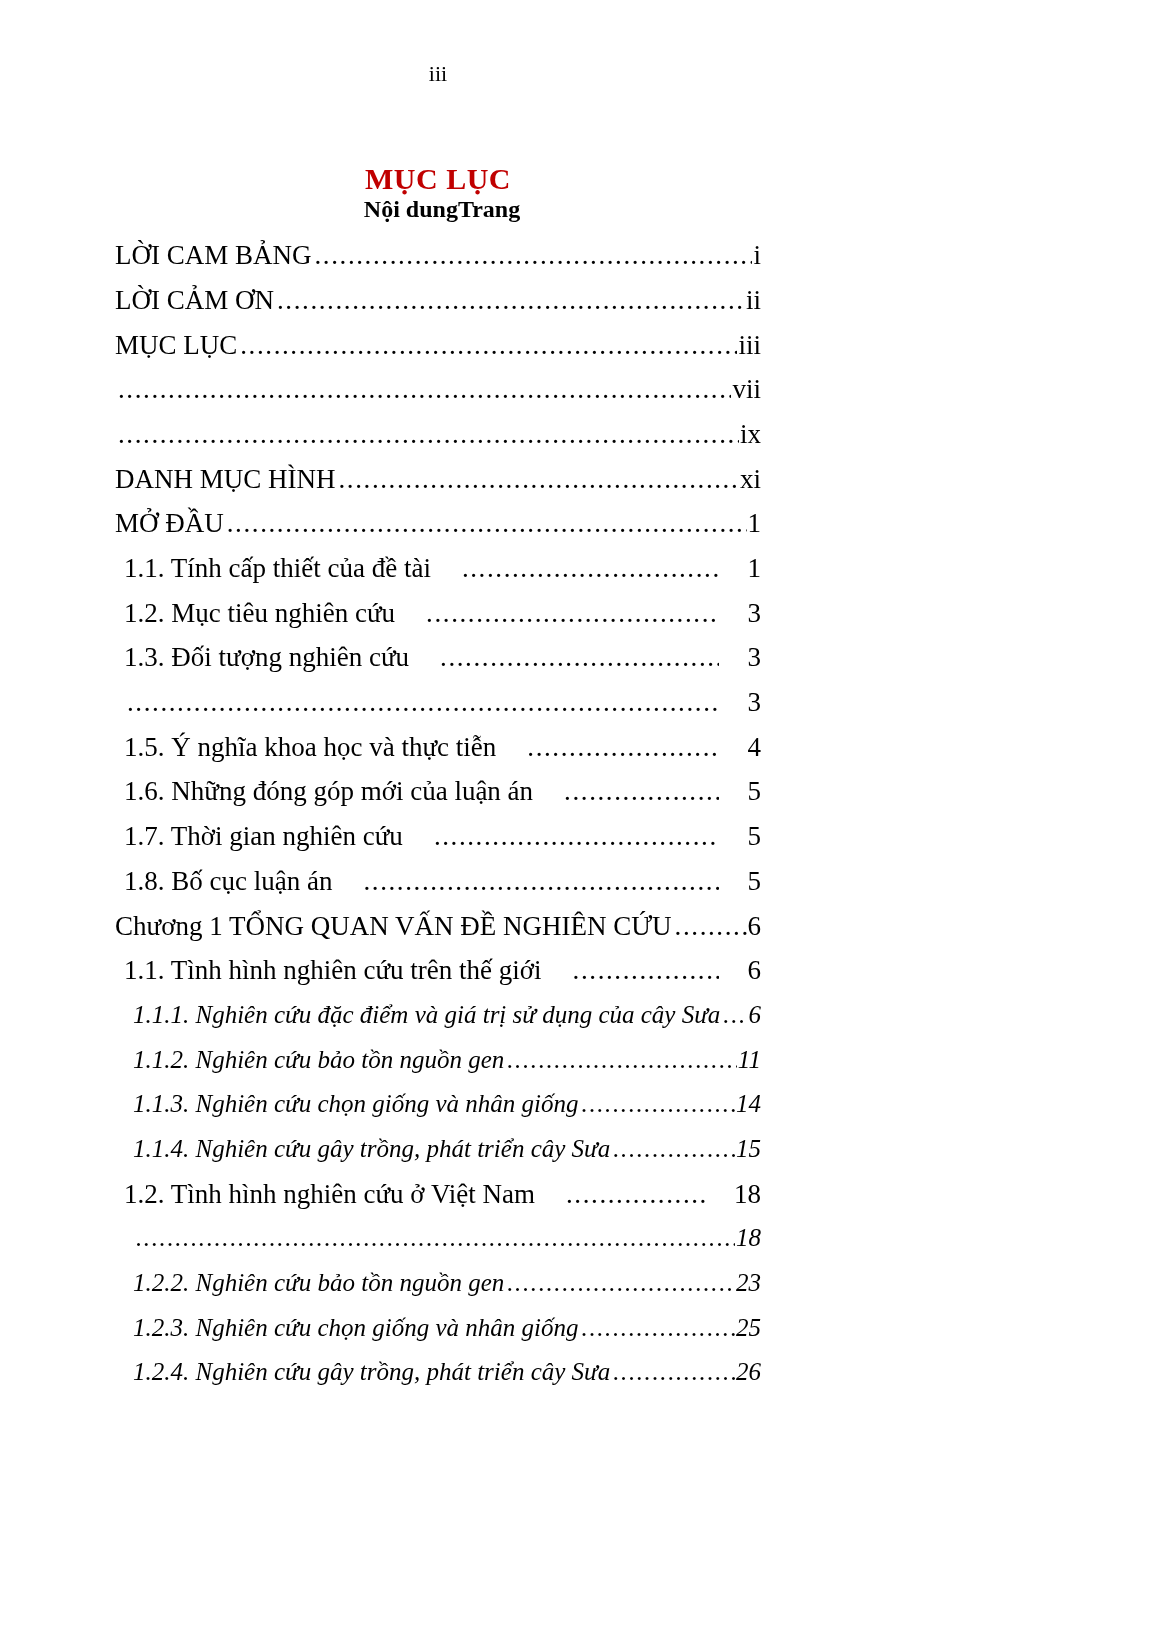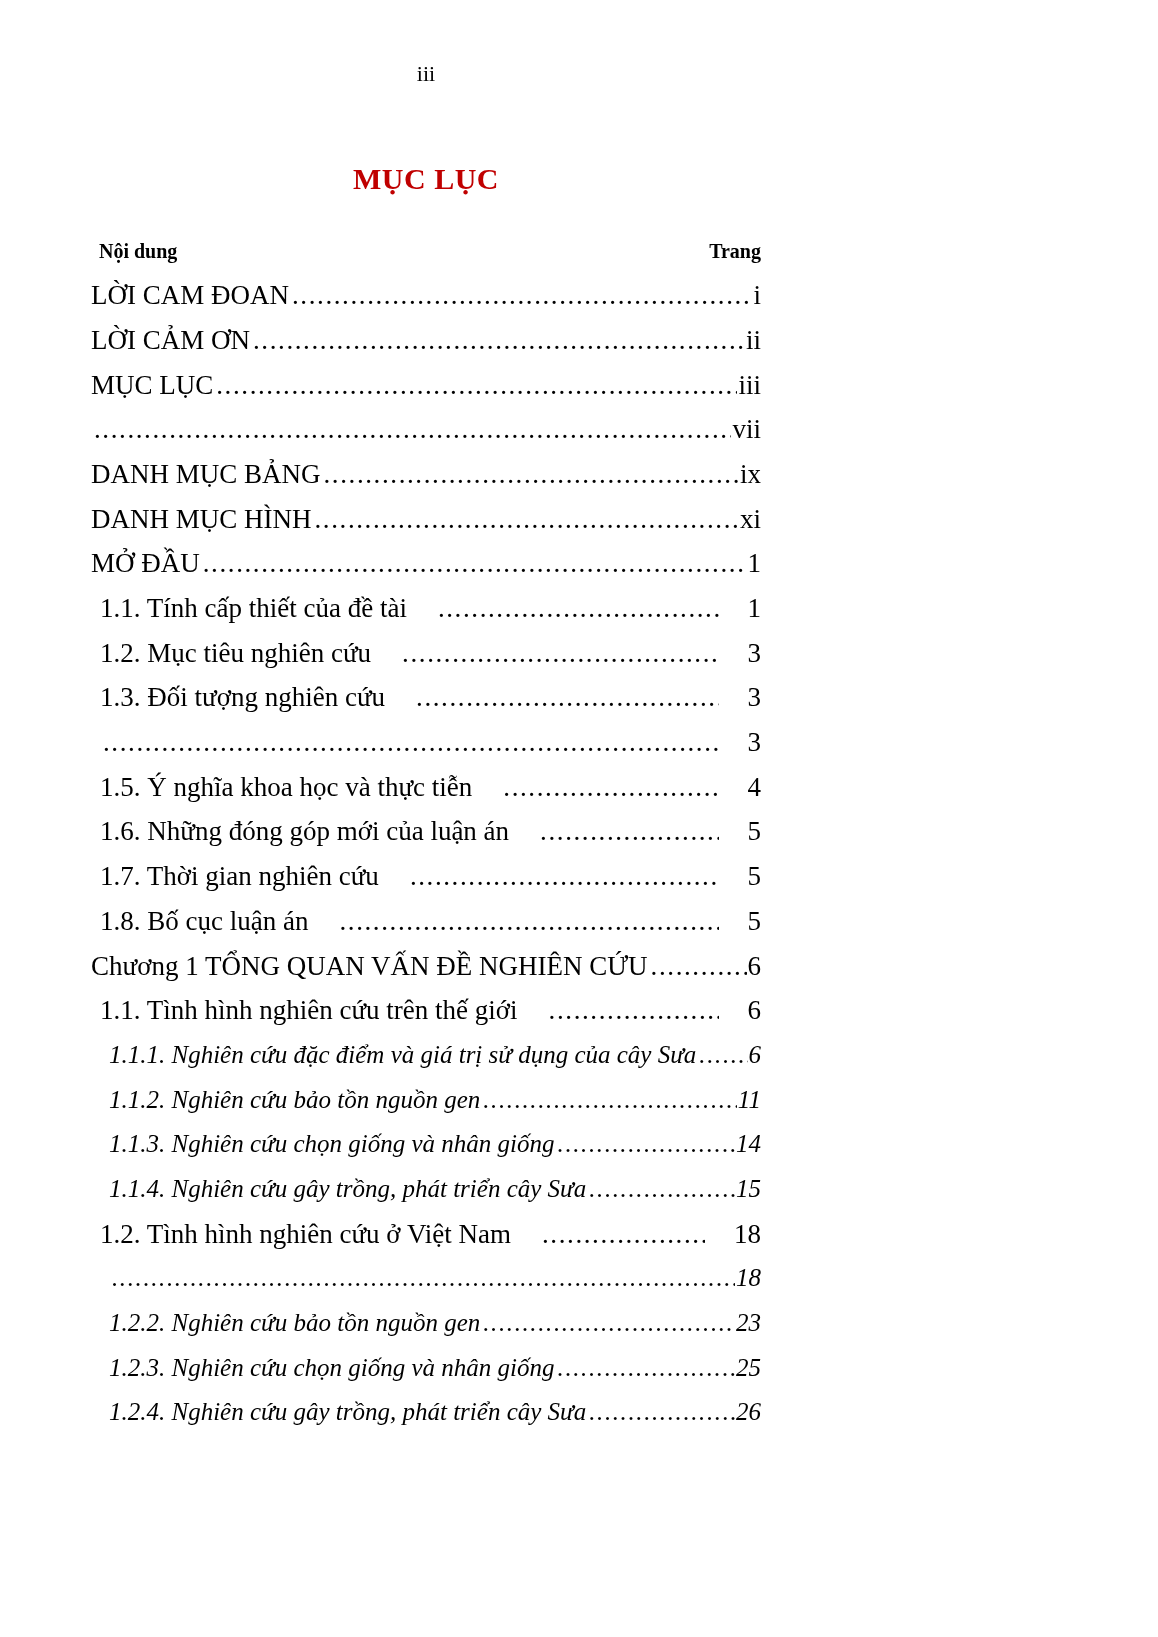--- a/index.html
+++ b/index.html
@@ -6,40 +6,39 @@
   body {
     width: 1158px; height: 1637px;
     font-family: "Liberation Serif", "DejaVu Serif", serif;
     color: #000;
     overflow: hidden;
     box-sizing: border-box;
   }
   .page {
     box-sizing: border-box;
     width: 916px; height: 1637px;
-    padding: 62px 155px 0 91px;
+    padding: 62px 155px 0 115px;
   }
   .page-num {
     text-align: center;
     font-size: 22px;
     line-height: 1.1;
   }
   .doc-title {
     margin-top: 76px;
     text-align: center;
     font-size: 30px;
     font-weight: bold;
     letter-spacing: 0.5px;
   }
   .header-row {
-    margin-top: 44px;
     display: flex;
-    justify-content: space-between;
+    justify-content: center;
     align-items: baseline;
-    font-size: 20px;
+    font-size: 24px;
     font-weight: bold;
     padding-left: 8px;
   }
   .toc { margin-top: 10px; }
   .row {
     display: flex;
     align-items: baseline;
     height: 44.7px;
     font-size: 27px;
     line-height: 44.7px;
@@ -68,40 +67,39 @@
 
   <div class="doc-title" style="color: rgb(192, 0, 0);">MỤC LỤC</div>
 
   <div class="header-row">
     <span>Nội dung</span>
     <span>Trang</span>
   </div>
 
   <div class="toc">
       <div class="row lvl0">
-        <span class="lab">LỜI CAM ĐOAN </span>
+        <span class="lab">LỜI CAM BẢNG </span>
         <span class="leader" aria-hidden="true">................................................................................................................................................................................................................................................</span>
         <span class="pg">i</span>
       </div>
       <div class="row lvl0">
         <span class="lab">LỜI CẢM ƠN </span>
         <span class="leader" aria-hidden="true">................................................................................................................................................................................................................................................</span>
         <span class="pg">ii</span>
       </div>
       <div class="row lvl0">
         <span class="lab">MỤC LỤC </span>
         <span class="leader" aria-hidden="true">................................................................................................................................................................................................................................................</span>
         <span class="pg">iii</span>
       </div>
       <div class="row lvl0">
         <span class="leader" aria-hidden="true">................................................................................................................................................................................................................................................</span>
         <span class="pg">vii</span>
       </div>
       <div class="row lvl0">
-        <span class="lab">DANH MỤC BẢNG</span>
         <span class="leader" aria-hidden="true">................................................................................................................................................................................................................................................</span>
         <span class="pg">ix</span>
       </div>
       <div class="row lvl0">
         <span class="lab">DANH MỤC HÌNH </span>
         <span class="leader" aria-hidden="true">................................................................................................................................................................................................................................................</span>
         <span class="pg">xi</span>
       </div>
       <div class="row lvl0">
         <span class="lab">MỞ ĐẦU</span>

